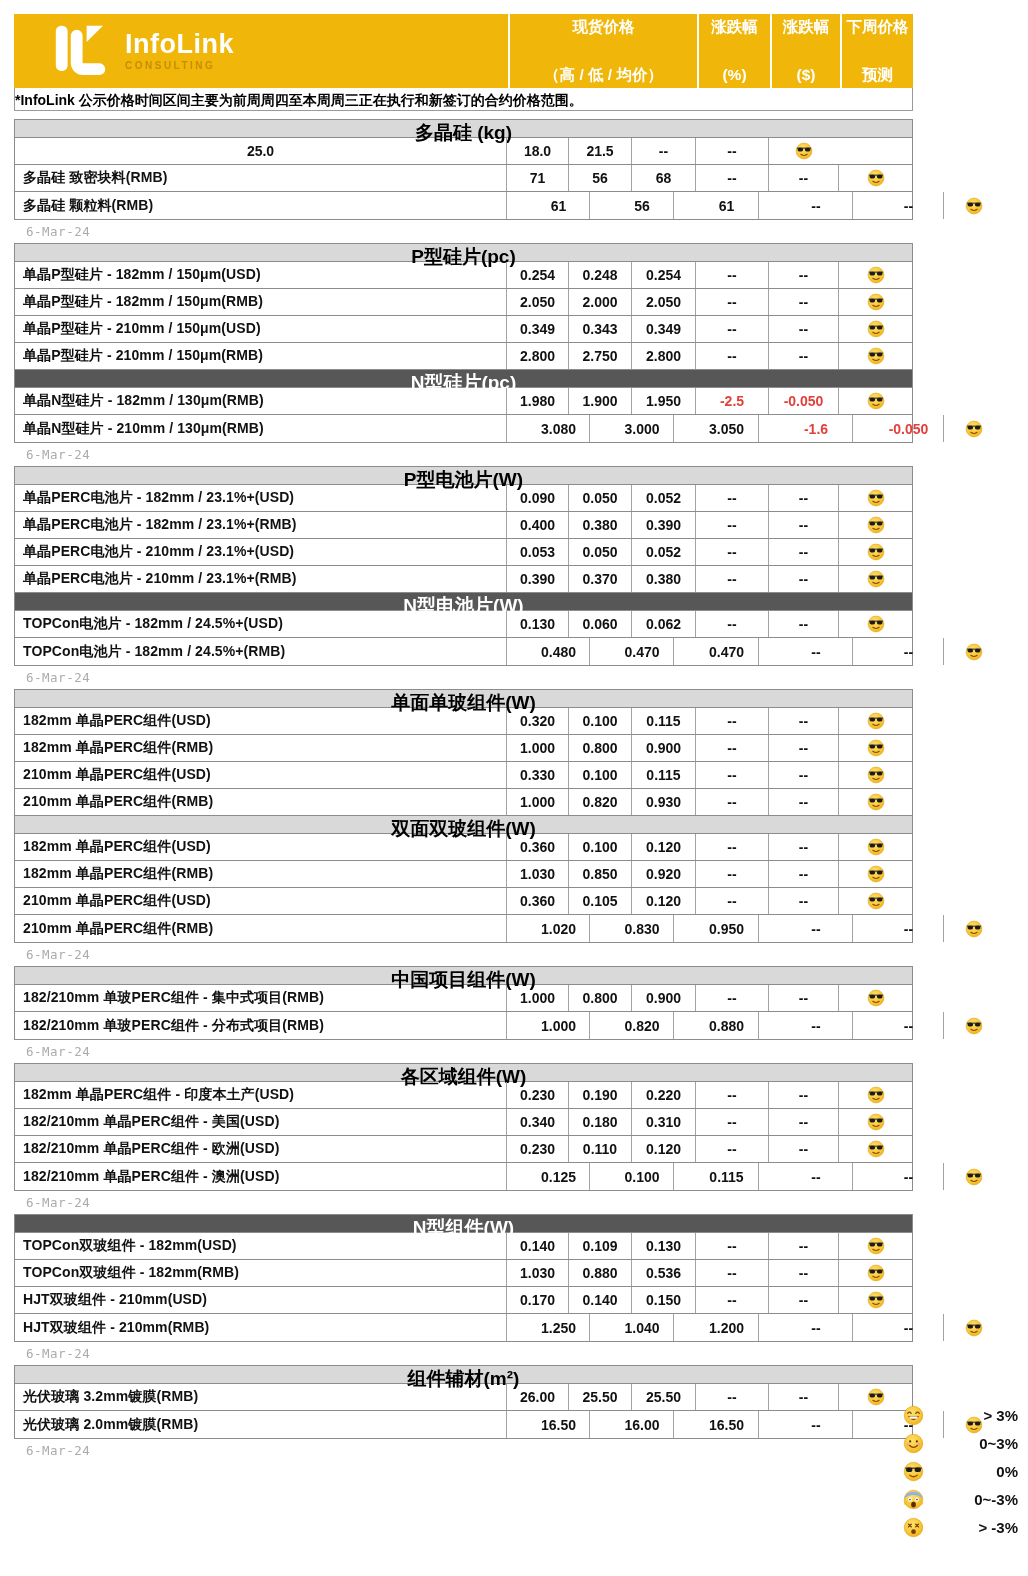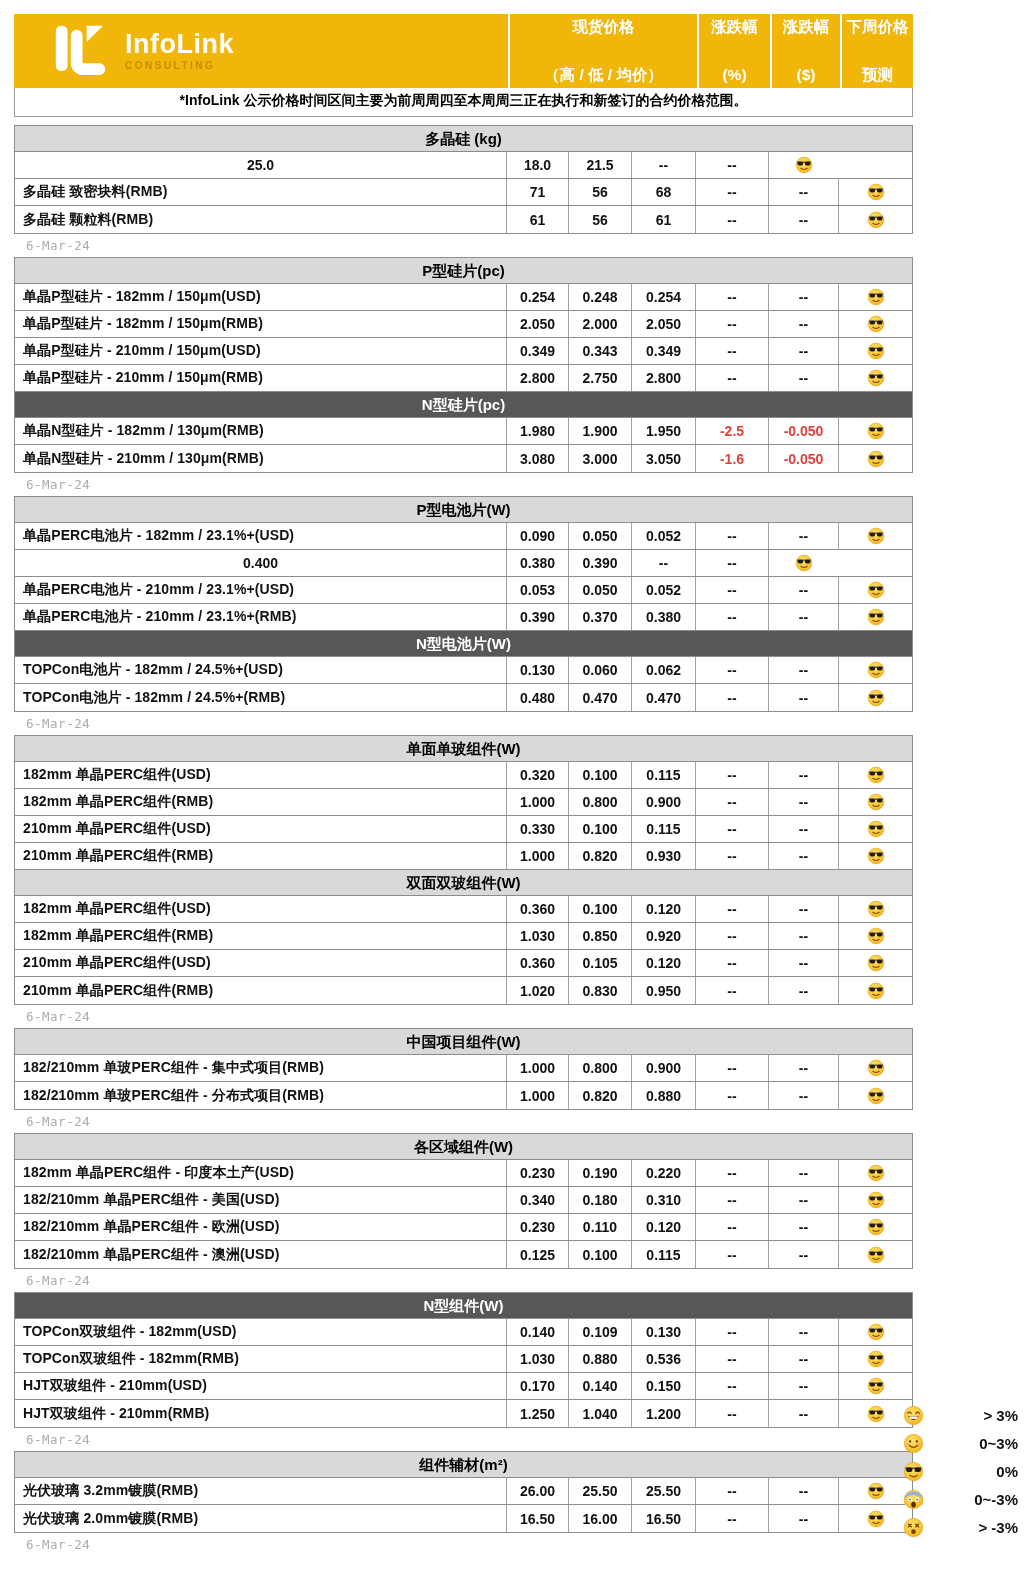--- a/index.html
+++ b/index.html
@@ -22,39 +22,39 @@
   }
   .bh-cell:first-child { border-left:none; }
   .logo-cell { flex-direction:row; justify-content:flex-start; align-items:center; padding-left:40px; gap:13px; }
   .logo-mark { width:58px; height:54px; flex:0 0 auto; }
   .brand-text { display:flex; flex-direction:column; line-height:1.05; }
   .brand-name { font-size:27px; font-weight:bold; color:#fff; letter-spacing:.5px; }
   .brand-sub  { font-size:10px; font-weight:bold; color:#C68E00; letter-spacing:2.5px; margin-top:3px; }
 
   
   .note-row {
-    height:29px; line-height:24px; text-align:center;
+    height:23px; line-height:24px; 
     border:1px solid #9a9a9a; border-top:none;
     font-weight:bold; font-size:14px; color:#000; background:#fff;
   }
 
   
   .block { border:1px solid #8c8c8c; background:#fff; }
   .first-block { margin-top:8px; }
   .sec-head {
-    height:26px; line-height:26px; text-align:center;
-    font-weight:bold; font-size:15px; border-bottom:1px solid #8c8c8c;
+    height:18px; line-height:26px; text-align:center;
+    font-weight:bold; font-size:19px; border-bottom:1px solid #8c8c8c;
   }
   .sec-head.light { background:#D9D9D9; color:#000; }
   .sec-head.dark  { background:#575757; color:#fff; }
   .row {
     display:grid; grid-template-columns:492px 62px 63px 64px 73px 70px 1fr;
     height:27px; border-bottom:1px solid #8c8c8c; background:#fff;
   }
-  .block > .row:last-child { border-bottom:none; }
+  .block > .row:last-child { border-bottom:none;gap:21px; }
   .cell {
     display:flex; align-items:center; justify-content:center;
     font-weight:bold; font-size:14px; color:#111;
     border-right:1px solid #a3a3a3;
   }
   .cell:last-child { border-right:none; }
   .cell.name { justify-content:flex-start; padding-left:8px; letter-spacing:.1px; }
   .cell.neg { color:#E2403A;text-align:center; }
   .emoji { display:inline-flex; width:18px; height:18px; }
   .emoji svg { width:100%; height:100%; }
@@ -314,20 +314,21 @@
                 <circle cx="12" cy="12" r="10.6" fill="url(#gface)" stroke="#D79B04" stroke-width="0.6"></circle>
                 <path d="M2.6 8.2h18.8" stroke="#1c1c1c" stroke-width="1.3"></path>
                 <rect x="3.4" y="7.5" width="7.4" height="5.2" rx="2.4" fill="#1c1c1c"></rect>
                 <rect x="13.2" y="7.5" width="7.4" height="5.2" rx="2.4" fill="#1c1c1c"></rect>
                 <path d="M7.8 16.3q4.2 3.4 8.4 0" stroke="#8A5200" stroke-width="1.5" fill="none" stroke-linecap="round"></path>
               </svg>
             </span>
           </div>
         </div>
         <div class="row">
+          <div class="cell name">单晶PERC电池片 - 182mm / 23.1%+(RMB)</div>
           <div class="cell high">0.400</div>
           <div class="cell low">0.380</div>
           <div class="cell avg">0.390</div>
           <div class="cell pct">--</div>
           <div class="cell usd">--</div>
           <div class="cell forecast">
             <span class="emoji">
               <svg viewBox="0 0 24 24">
                 <circle cx="12" cy="12" r="10.6" fill="url(#gface)" stroke="#D79B04" stroke-width="0.6"></circle>
                 <path d="M2.6 8.2h18.8" stroke="#1c1c1c" stroke-width="1.3"></path>

